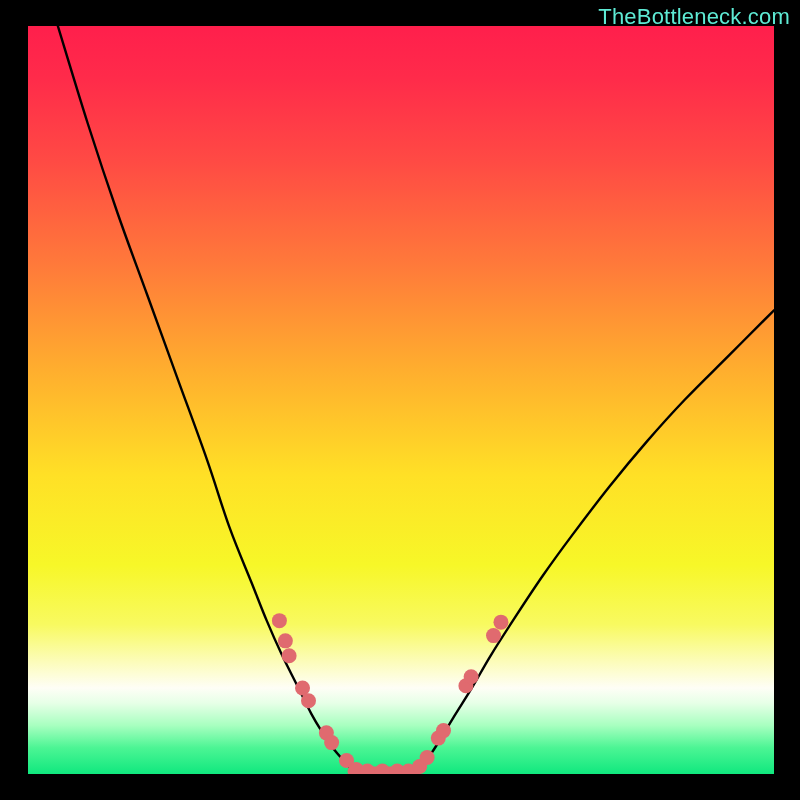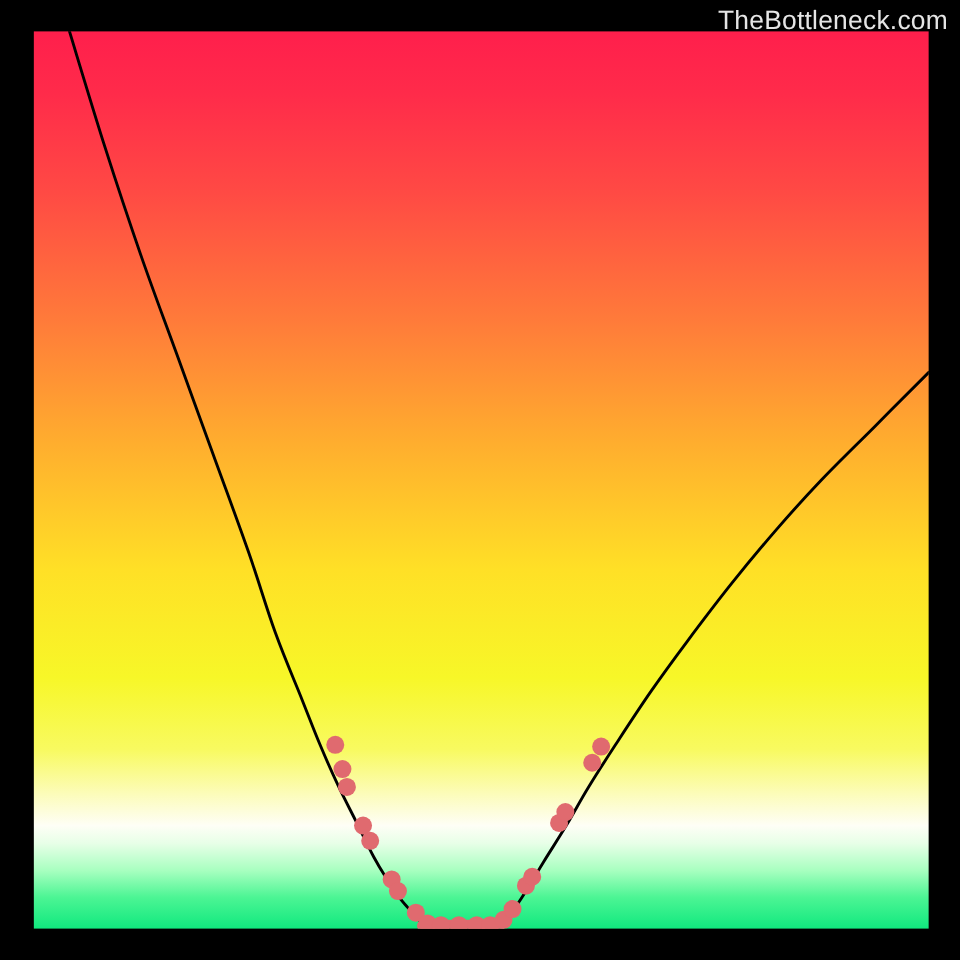--- a/index.html
+++ b/index.html
@@ -22,21 +22,21 @@
     top: 26px;
     width: 746px;
     height: 748px;
   }
   .watermark {
     position: absolute;
     top: 4px;
     right: 10px;
     font-family: Arial, Helvetica, sans-serif;
     font-size: 22px;
-    color: #e5e5e5;
+    color: #5eead4;
     letter-spacing: 0.2px;
   }
 </style>
 </head>
 <body>
 
 <div class="stage">
   <svg class="plot" viewBox="0 0 746 748" preserveAspectRatio="none">
     <defs>
       <linearGradient id="bg-grad" x1="0" y1="0" x2="0" y2="1">

